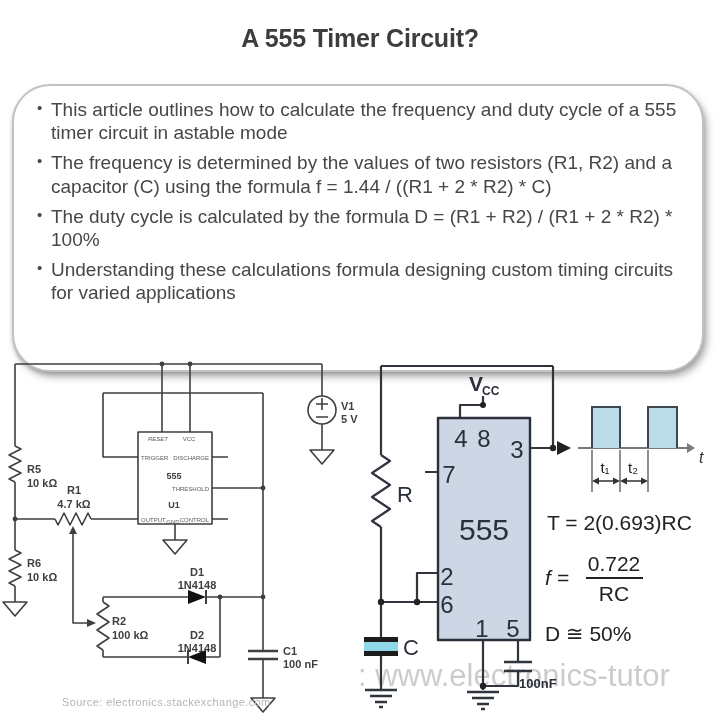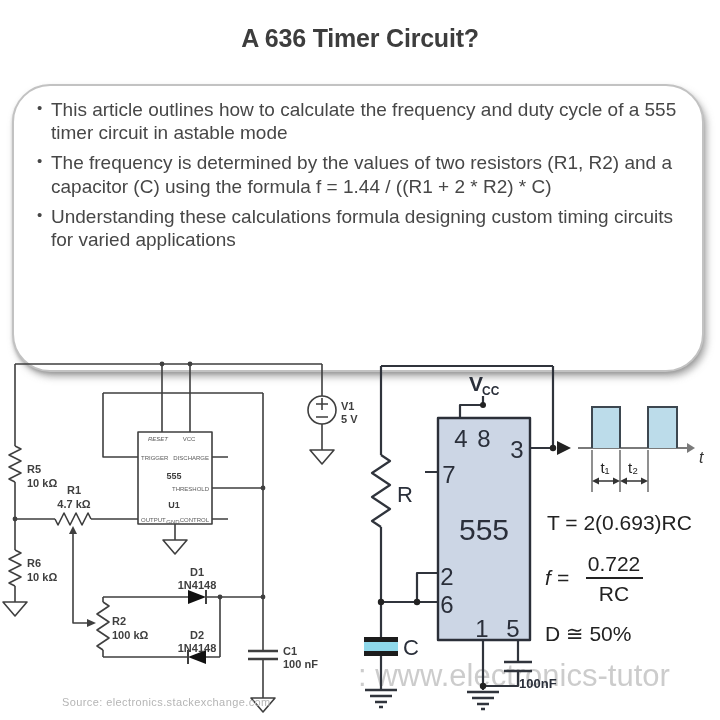--- a/index.html
+++ b/index.html
@@ -25,27 +25,28 @@
   .formula{fill:#222;font-size:21px;}
   .wm{fill:rgba(173,173,173,0.62);font-size:31px;}
   .src{fill:#b5b5b5;font-size:11px;letter-spacing:0.4px;}
 </style>
 </head>
 <body>
 
 <div class="page">
 
   <div class="title">
-    <div>A 636 Timer Circuit?</div>
+    <div>A 555 Timer Circuit?</div>
   </div>
 
   <div class="summary-box">
     <ul>
       <li>This article outlines how to calculate the frequency and duty cycle of a 555 timer circuit in astable mode</li>
       <li>The frequency is determined by the values of two resistors (R1, R2) and a capacitor (C) using the formula f = 1.44 / ((R1 + 2 * R2) * C)</li>
+      <li>The duty cycle is calculated by the formula D = (R1 + R2) / (R1 + 2 * R2) * 100%</li>
       <li>Understanding these calculations formula designing custom timing circuits for varied applications</li>
     </ul>
   </div>
 
   <svg class="circuits" viewBox="0 0 720 720">
 
     <text class="wm" x="358" y="686">: www.electronics-tutor</text>
 
     <g stroke="#3f3f3f" stroke-width="1.6" fill="none" stroke-linejoin="round">
       <g>

